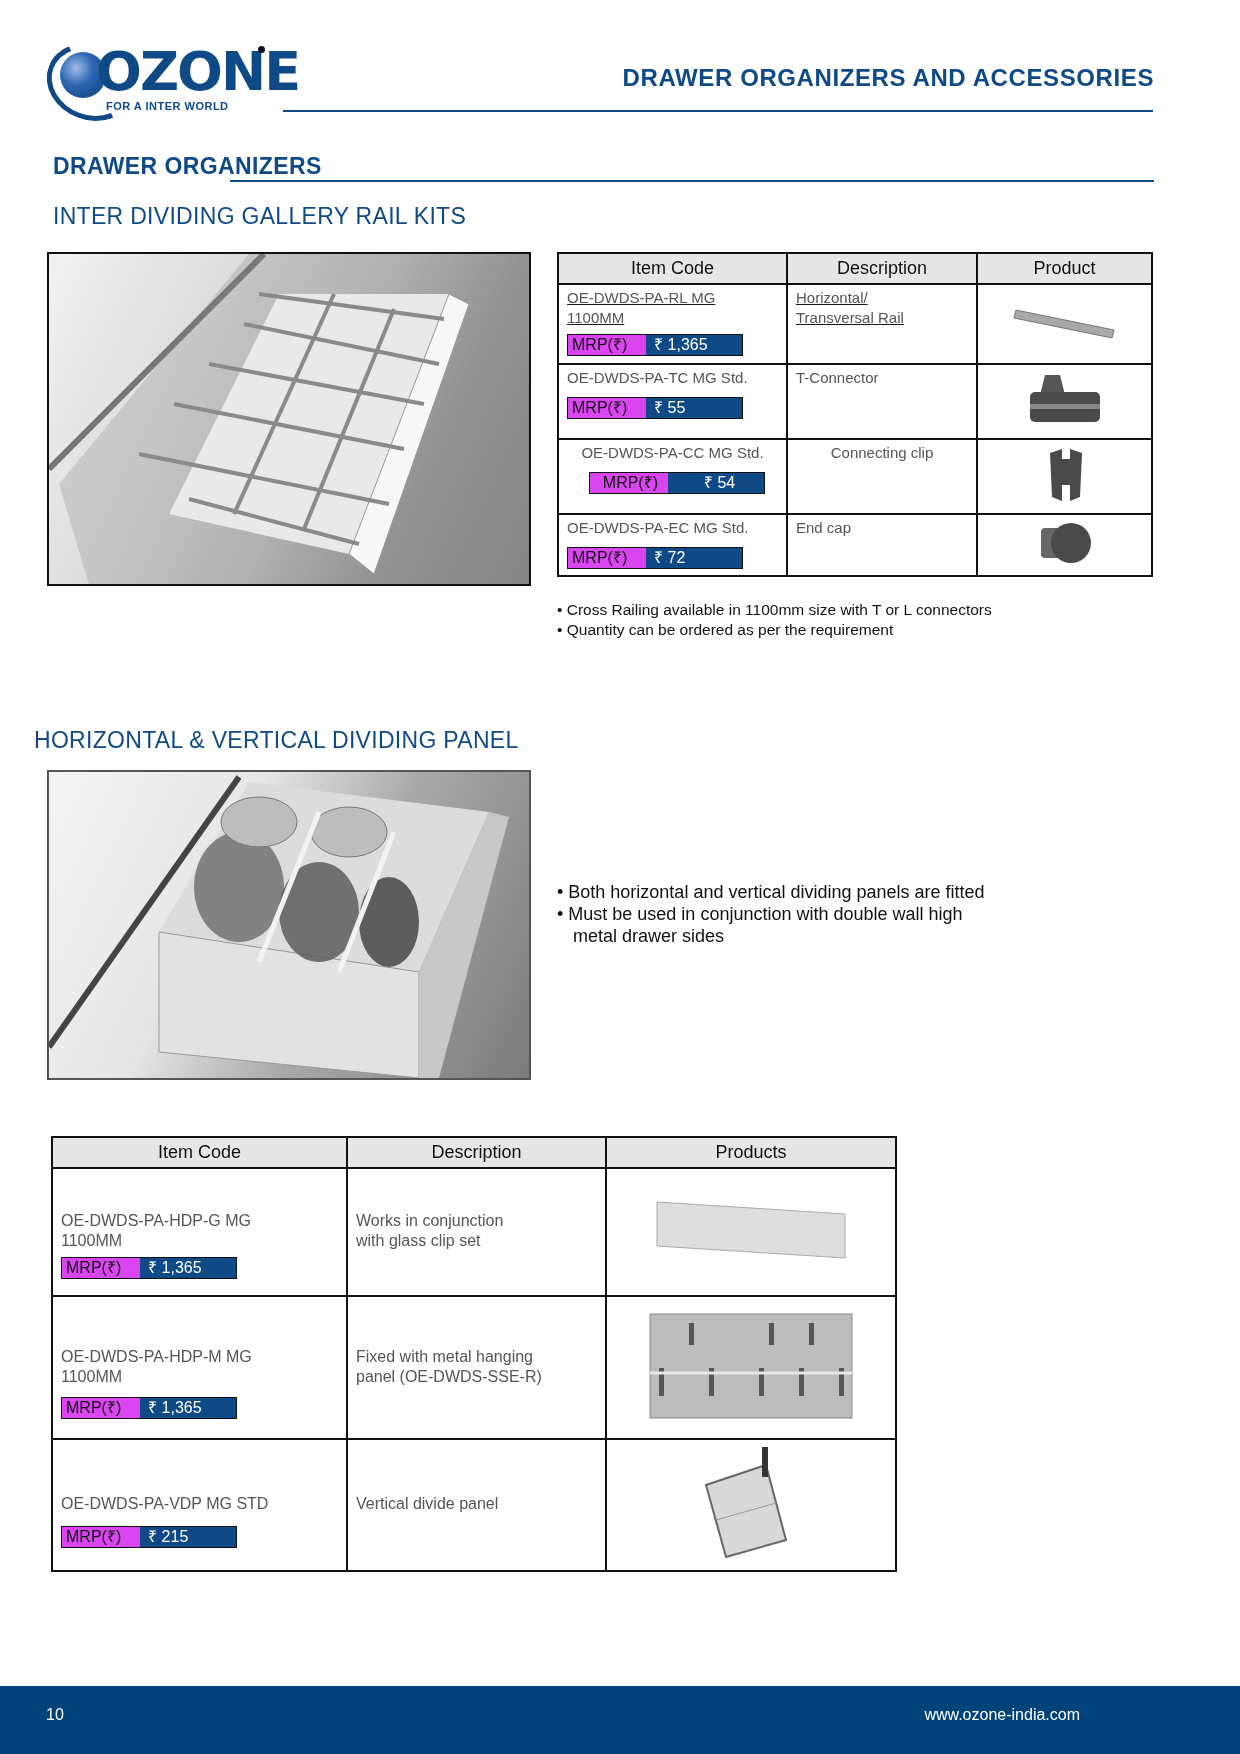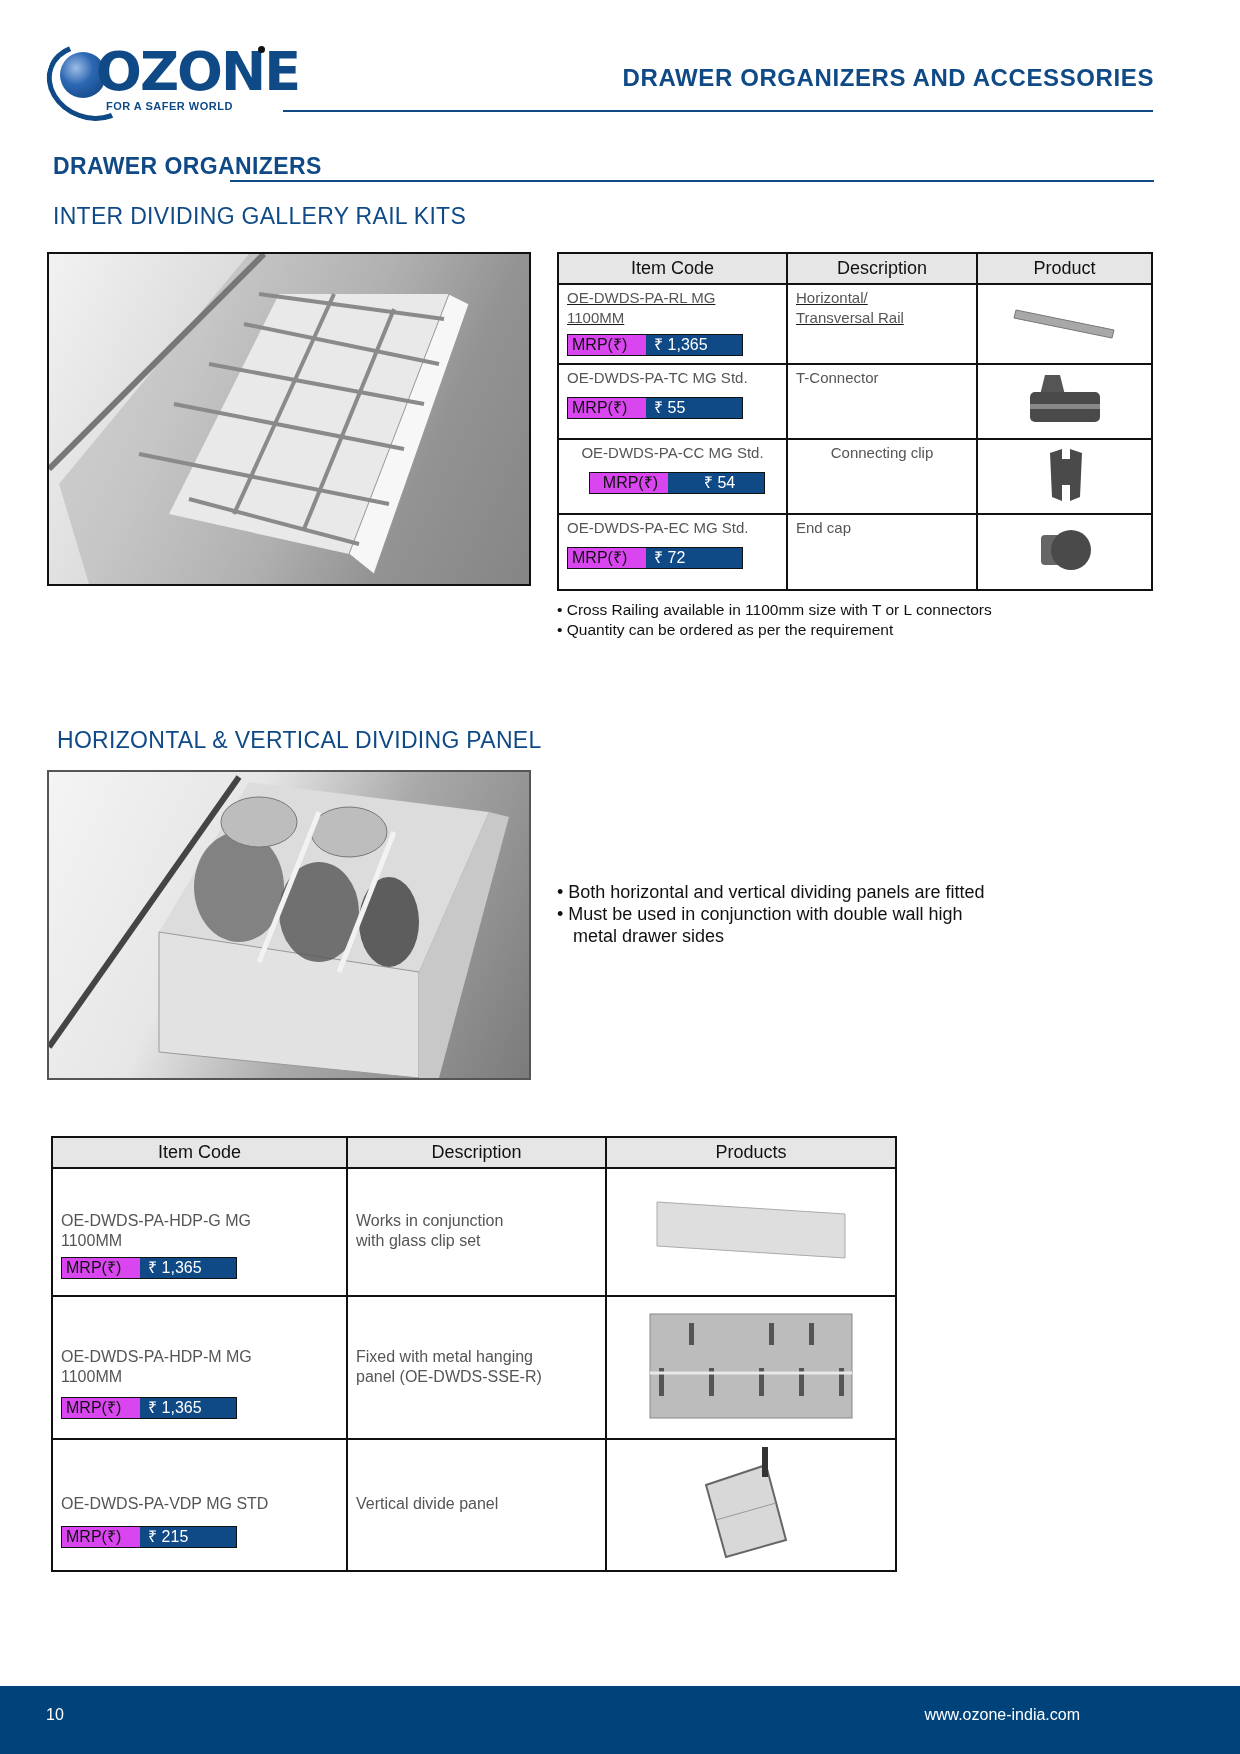--- a/index.html
+++ b/index.html
@@ -40,21 +40,21 @@
   .url{position:absolute;right:160px;top:20px;}
 </style>
 </head>
 <body>
 
 <div class="abs logo">
   <div class="logo-swoosh"></div>
   <div class="logo-ball"></div>
   <div class="logo-word">OZONE</div>
   <div class="logo-reg"></div>
-  <div class="logo-tag">FOR A SAFER WORLD</div>
+  <div class="logo-tag">FOR A INTER WORLD</div>
 </div>
 <div class="abs page-title">DRAWER ORGANIZERS AND ACCESSORIES</div>
 <div class="abs title-rule"></div>
 
 <div class="abs h-section">DRAWER ORGANIZERS</div>
 <div class="abs section-rule"></div>
 
 <div class="abs h-sub" style="left:53px;top:203px;">INTER DIVIDING GALLERY RAIL KITS</div>
 
 <div class="abs photo photo1">
@@ -131,21 +131,21 @@
       </td>
       <td>
           <div class="desc">Connecting clip</div>
         </td>
       <td class="prod-cell">
         <svg width="50" height="60">
             <path d="M10,8 L22,4 L22,14 L30,14 L30,4 L42,8 L40,52 L30,56 L30,40 L22,40 L22,56 L12,52 Z" fill="#4a4a4a"></path>
           </svg>
       </td>
     </tr>
-    <tr style="height:76px;">
+    <tr style="height:62px;">
       <td>
         <div class="code"><span>OE-DWDS-PA-EC MG Std.</span></div>
         <div class="mrp" style="margin-top:9px;">
             <span class="lbl">MRP(₹)</span>
             <span class="val">₹ 72</span>
           </div>
       </td>
       <td>
           <div class="desc">End cap</div>
         </td>
@@ -157,21 +157,21 @@
       </td>
     </tr>
   </tbody>
 </table>
 
 <div class="abs bullets" style="left:557px;top:600px;">
   <div class="bullet-line">• Cross Railing available in 1100mm size with T or L connectors</div>
   <div class="bullet-line">• Quantity can be ordered as per the requirement</div>
 </div>
 
-<div class="abs h-sub" style="left:57px;top:727px;">HORIZONTAL &amp; VERTICAL DIVIDING PANEL</div>
+<div class="abs h-sub" style="left:34px;top:727px;">HORIZONTAL &amp; VERTICAL DIVIDING PANEL</div>
 
 <div class="abs photo photo2">
   <svg width="480" height="306" viewBox="0 0 480 306">
     <line x1="0" y1="275" x2="190" y2="5" stroke="#444" stroke-width="6"></line>
     <polygon points="110,160 200,10 440,40 370,200" fill="#dcdcdc"></polygon>
     <polygon points="110,160 370,200 370,306 110,280" fill="#e2e2e2" stroke="#999"></polygon>
     <polygon points="370,200 440,40 460,45 390,306 370,306" fill="#c8c8c8"></polygon>
     <ellipse cx="190" cy="115" rx="45" ry="55" fill="#6b6b6b" opacity=".8"></ellipse>
     <ellipse cx="270" cy="140" rx="40" ry="50" fill="#555" opacity=".8"></ellipse>
     <ellipse cx="340" cy="150" rx="30" ry="45" fill="#3d3d3d" opacity=".8"></ellipse>

